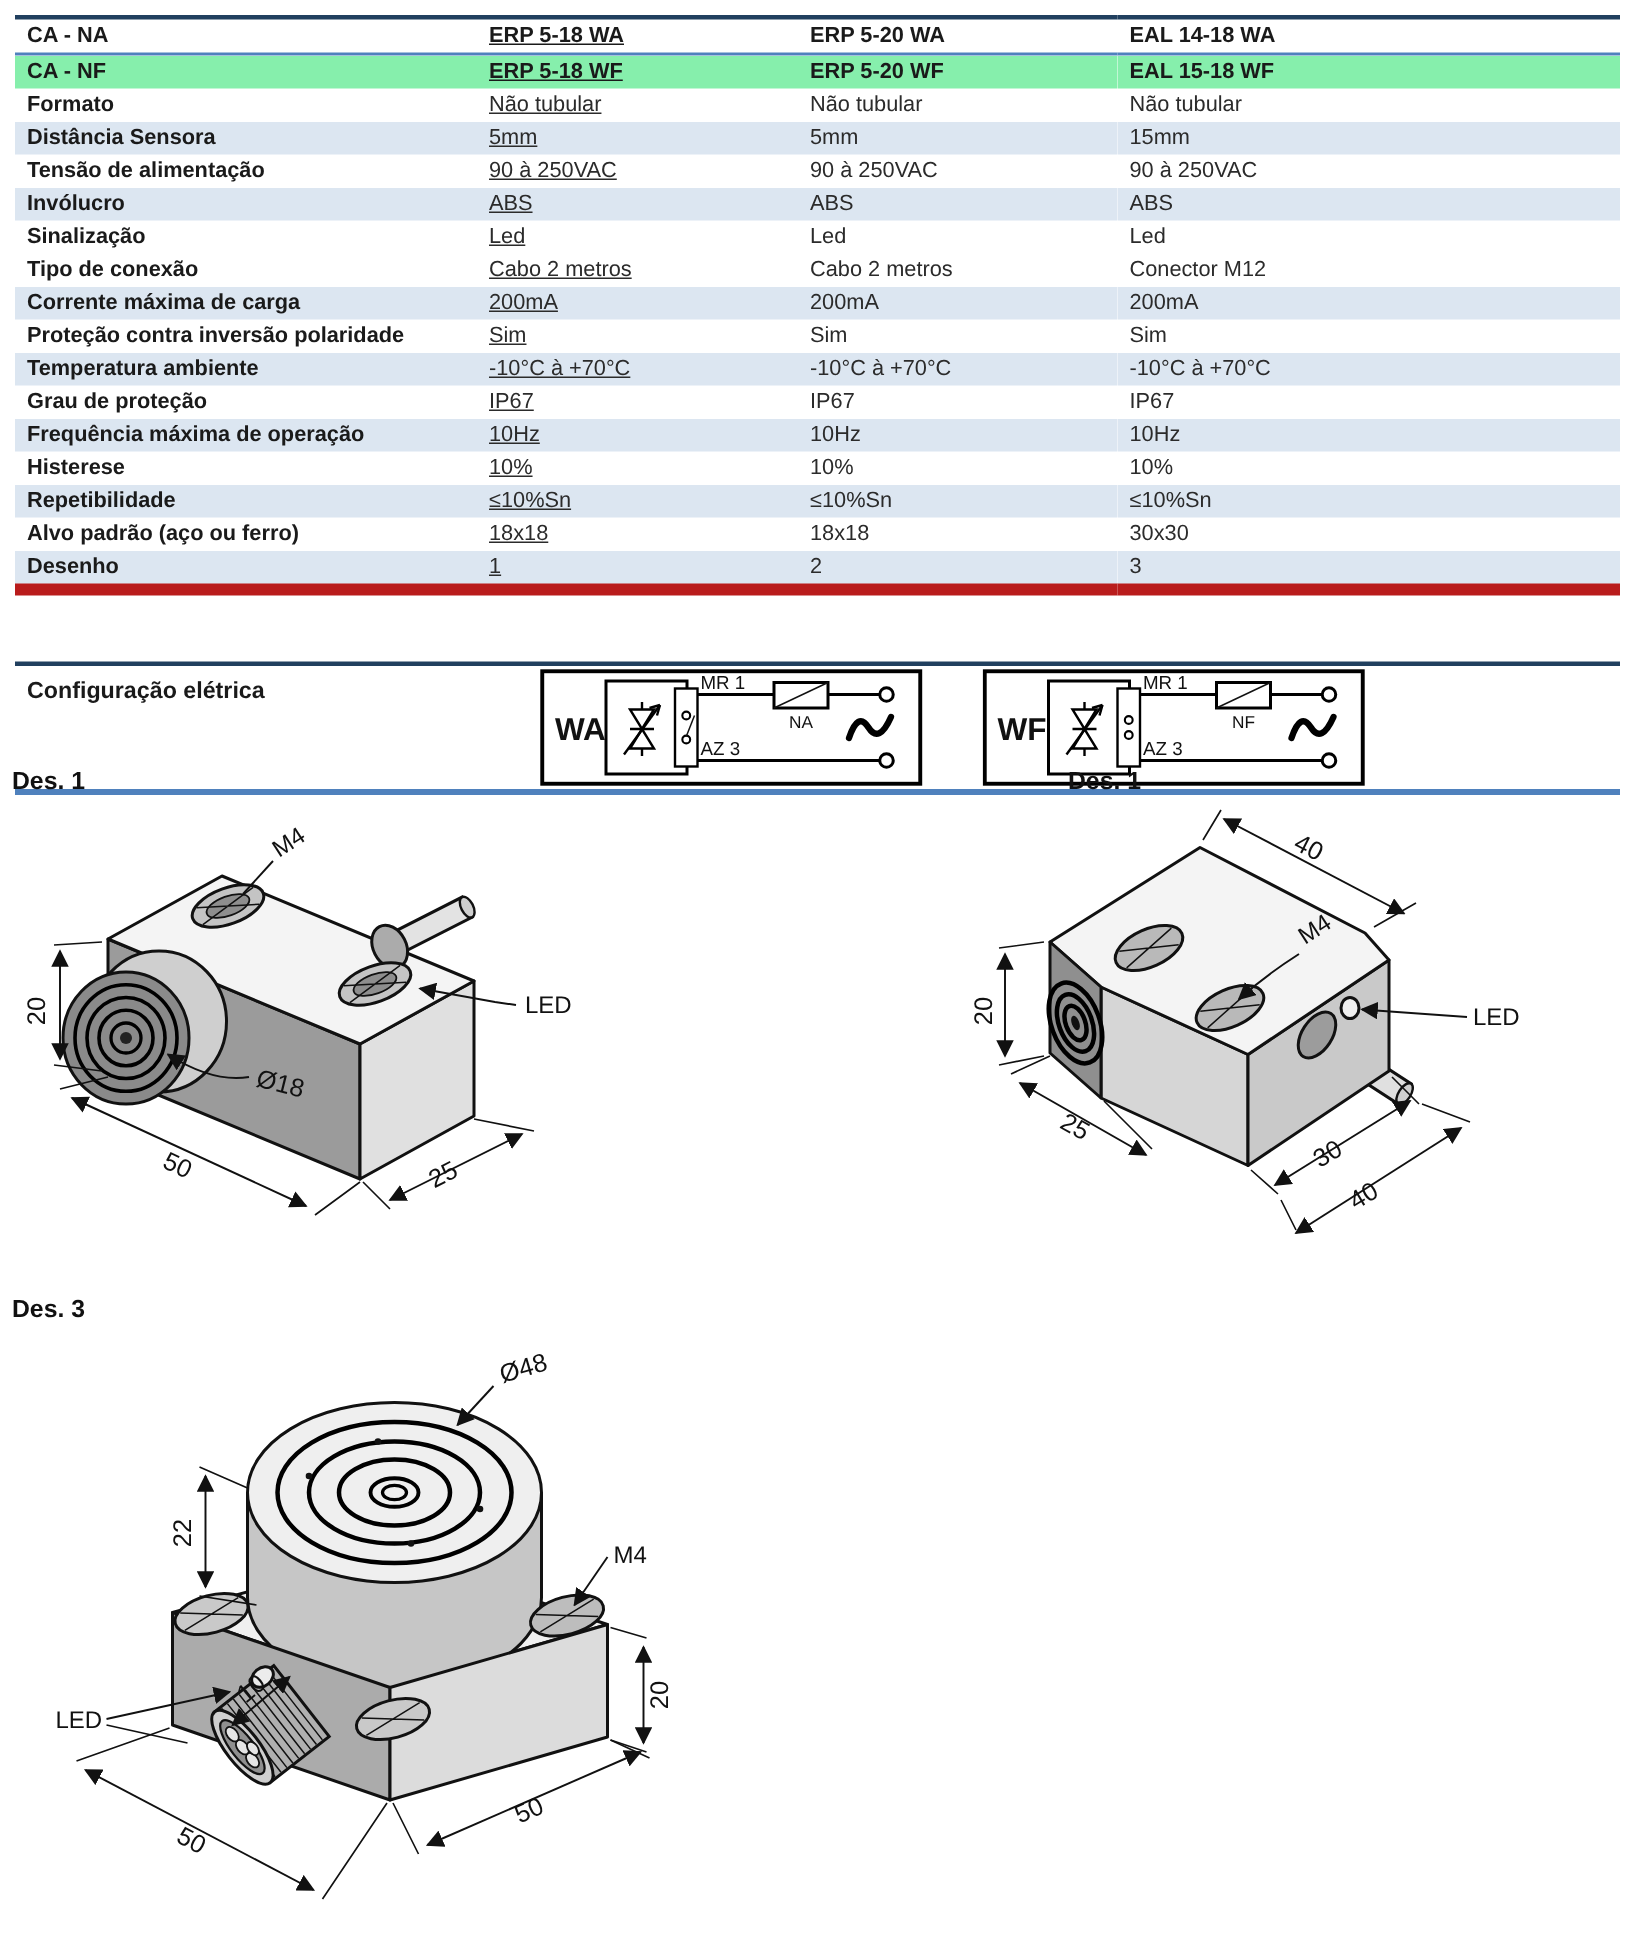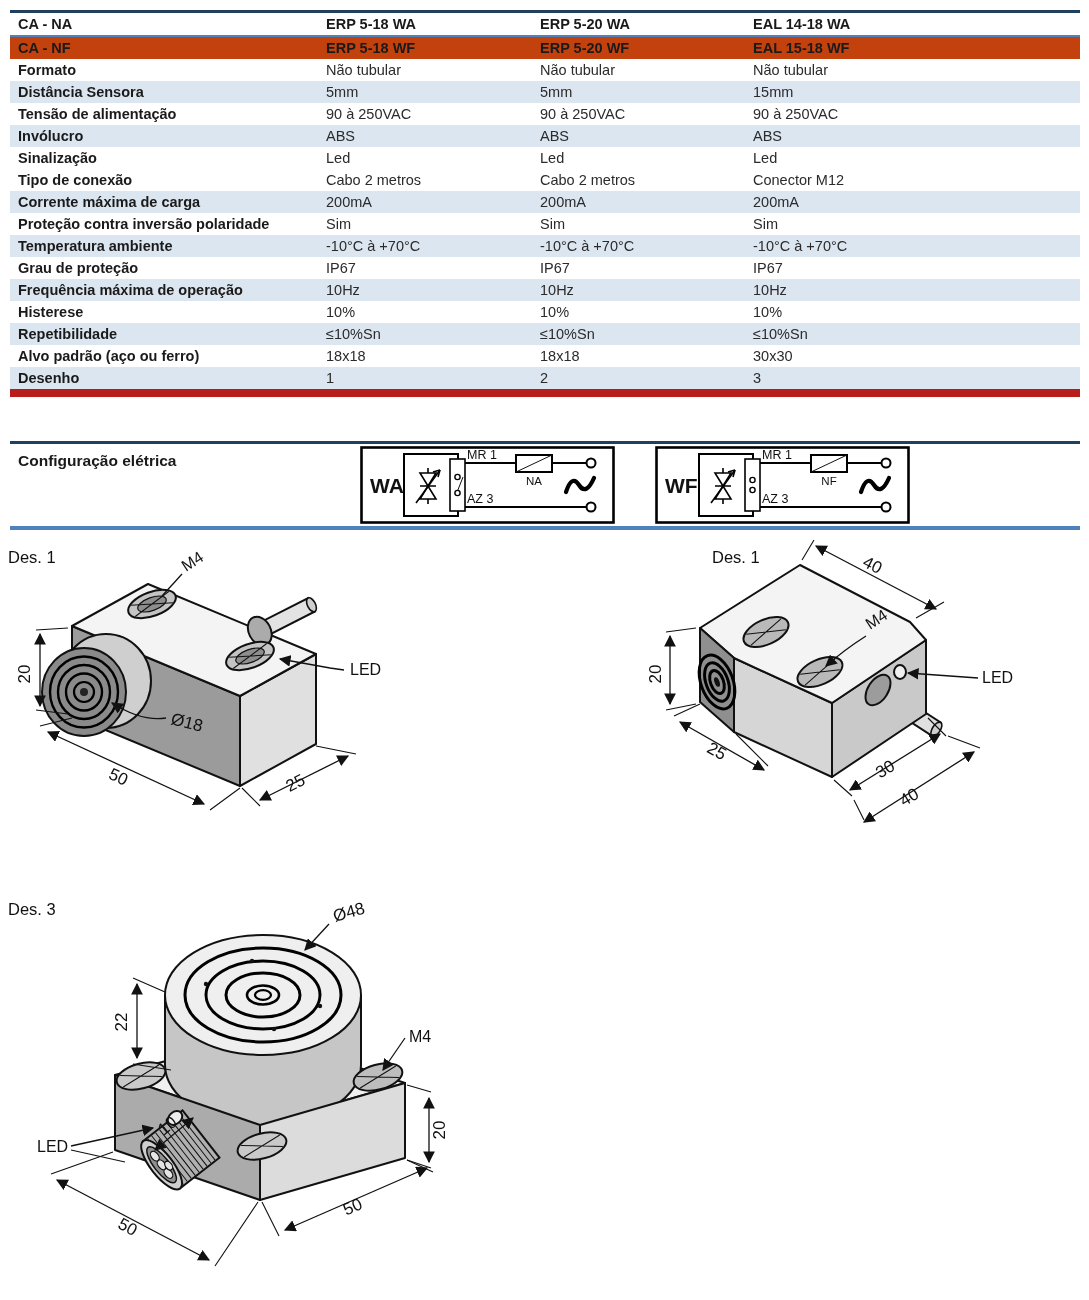--- a/index.html
+++ b/index.html
@@ -7,35 +7,35 @@
   .page{position:relative;width:1089px;height:1300px;background:#fff;overflow:hidden;color:#1a1a1a;}
 
   
   table.spec{position:absolute;left:10px;top:10px;width:1070px;border-collapse:collapse;
              border-top:3px solid #21405F;border-bottom:8px solid #b91c1c;font-size:14.5px;table-layout:fixed;}
   .spec th,.spec td{padding:1px 8px;text-align:left;vertical-align:middle;height:20px;white-space:nowrap;overflow:hidden;}
   .spec th{font-weight:700;color:#1a1a1a;}
   .spec td{font-weight:400;color:#2b2b2b;}
   .spec td.b{font-weight:700;color:#1a1a1a;}
   .spec .col-label{width:292px;}
-  .spec .c1{width:198px;}
+  .spec .c1{width:198px;text-decoration:underline;}
   .spec .c2{width:197px;}
   tr.hdr1{border-bottom:2.5px solid #4F81BD;}
-  tr.shadeD{background:#c2410c;}
+  tr.shadeD{background:#86efac;}
   tr.shadeL{background:#DCE6F1;border-radius:11px;}
 
   
   .config{position:absolute;left:10px;top:429px;width:1070px;height:82px;
           border-top:3px solid #21405F;border-bottom:4px solid #4F81BD;background:#fff;margin-top:12px;}
   .config-title{position:absolute;left:8px;top:8px;font-weight:700;font-size:15.5px;color:#1a1a1a;}
   svg.circ{position:absolute;top:2px;}
   .circ-wa{left:350px;} .circ-wf{left:645px;}
 
   
-  .des-h{position:absolute;font-weight:400;font-size:16.5px;color:#111;margin-top:36px;}
+  .des-h{position:absolute;font-weight:700;font-size:16.5px;color:#111;}
   .des1-h{left:8px;top:512px;} .des2-h{left:712px;top:512px;} .des3-h{left:8px;top:864px;}
   svg.draw{position:absolute;}
   .draw1{left:10px;top:534px;} .draw2{left:648px;top:532px;} .draw3{left:25px;top:880px;}
 
   svg text{font-family:"Liberation Sans",sans-serif;fill:#111;}
   .dimt{font-size:17px;}
   .lblt{font-size:16px;}
   .outl{stroke:#111;stroke-width:2;stroke-linejoin:round;}
   .dim{stroke:#111;stroke-width:1.3;fill:none;}
   .ext{stroke:#111;stroke-width:1.1;fill:none;}

